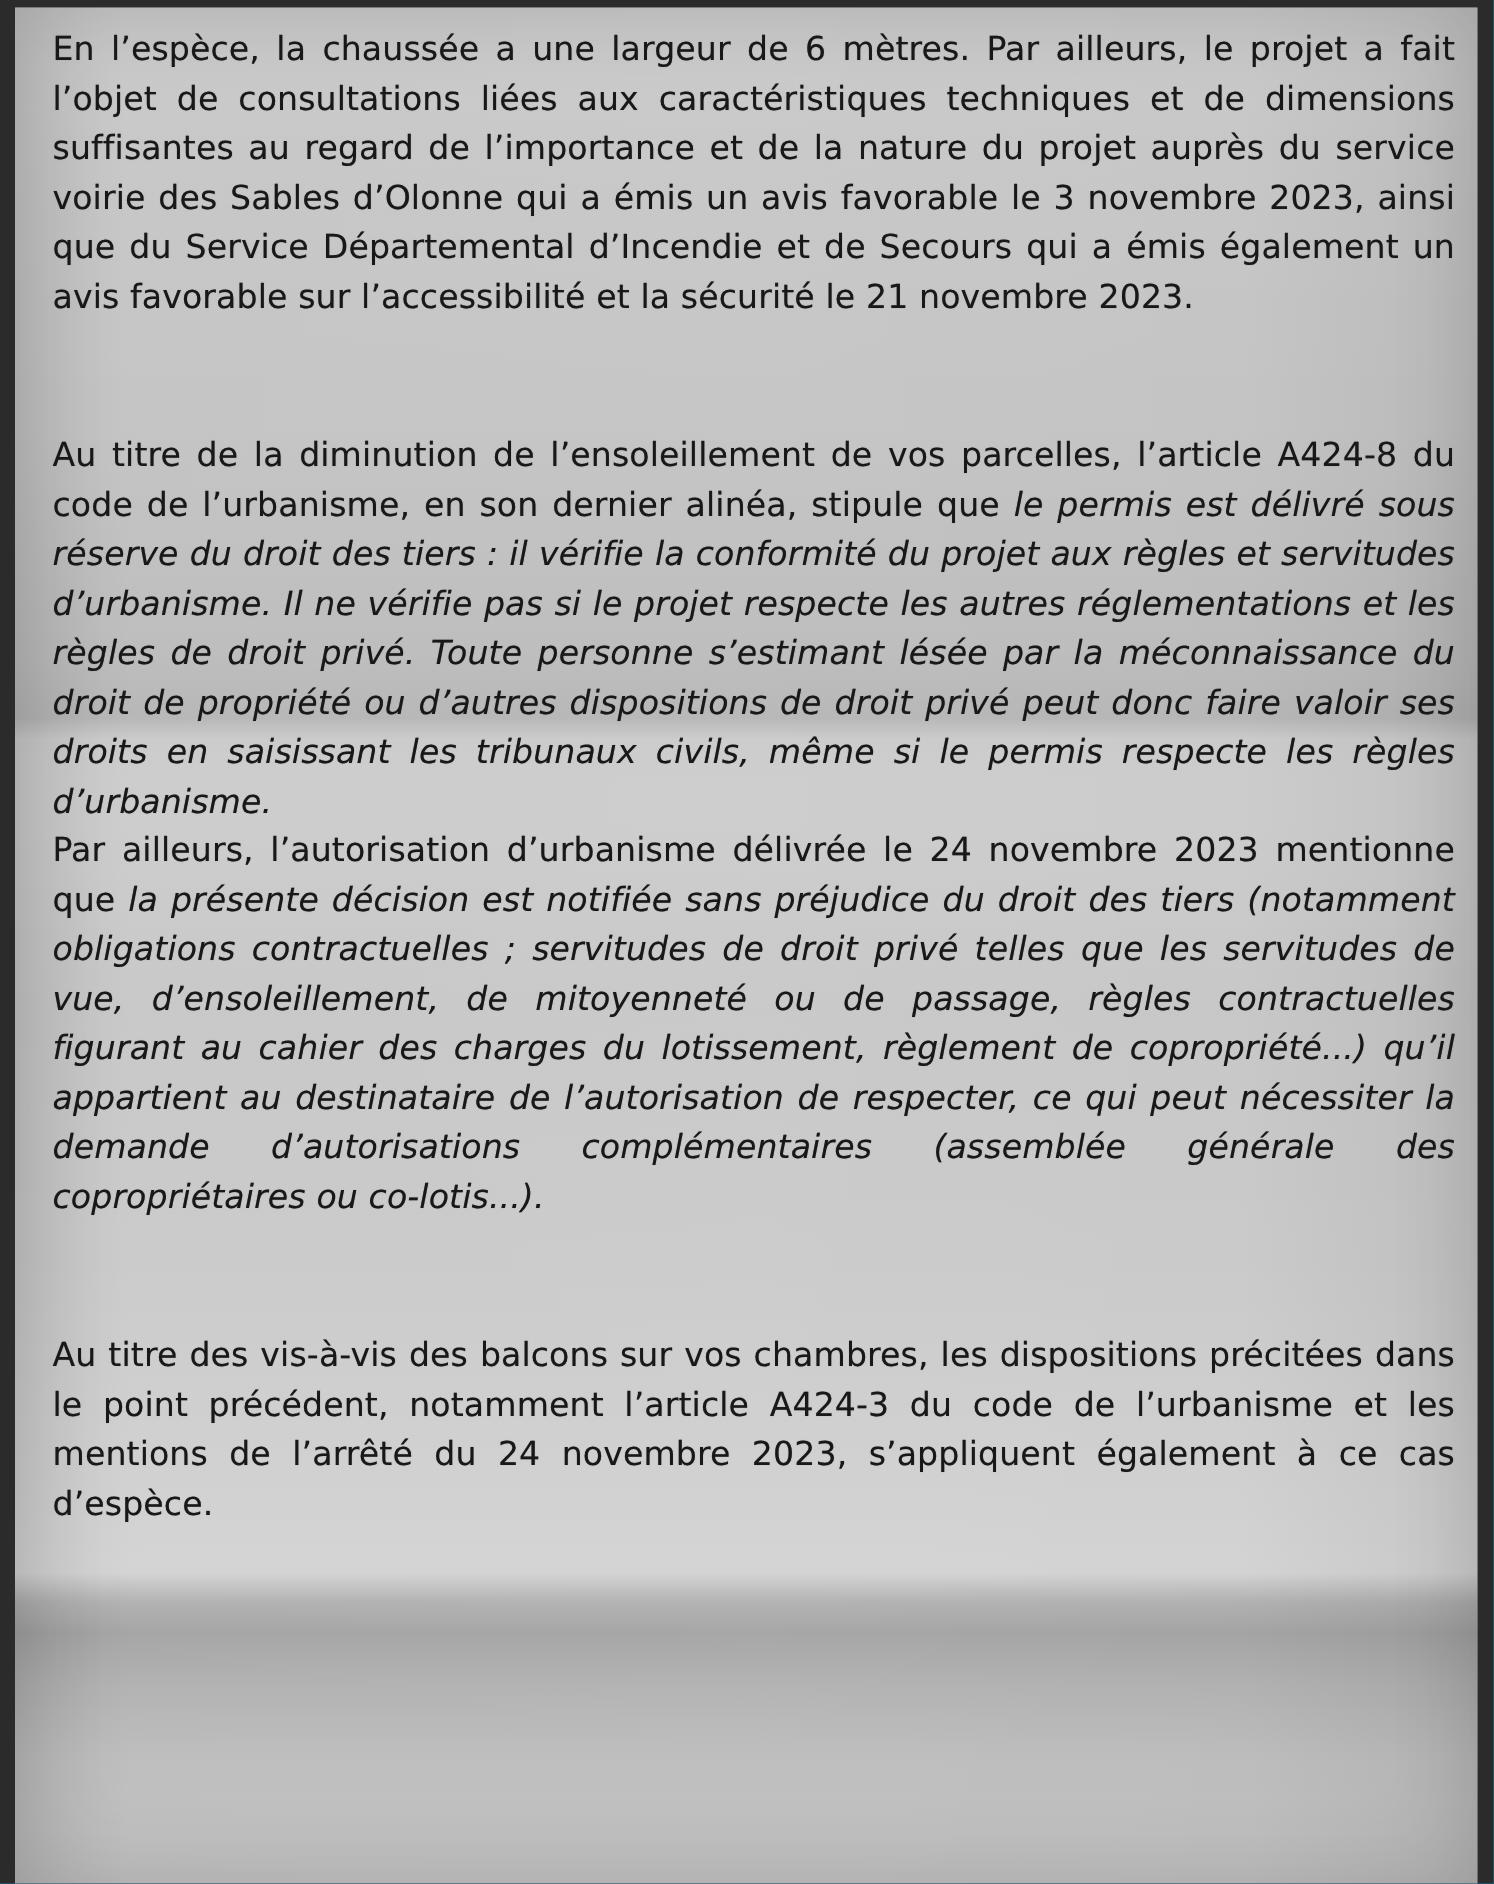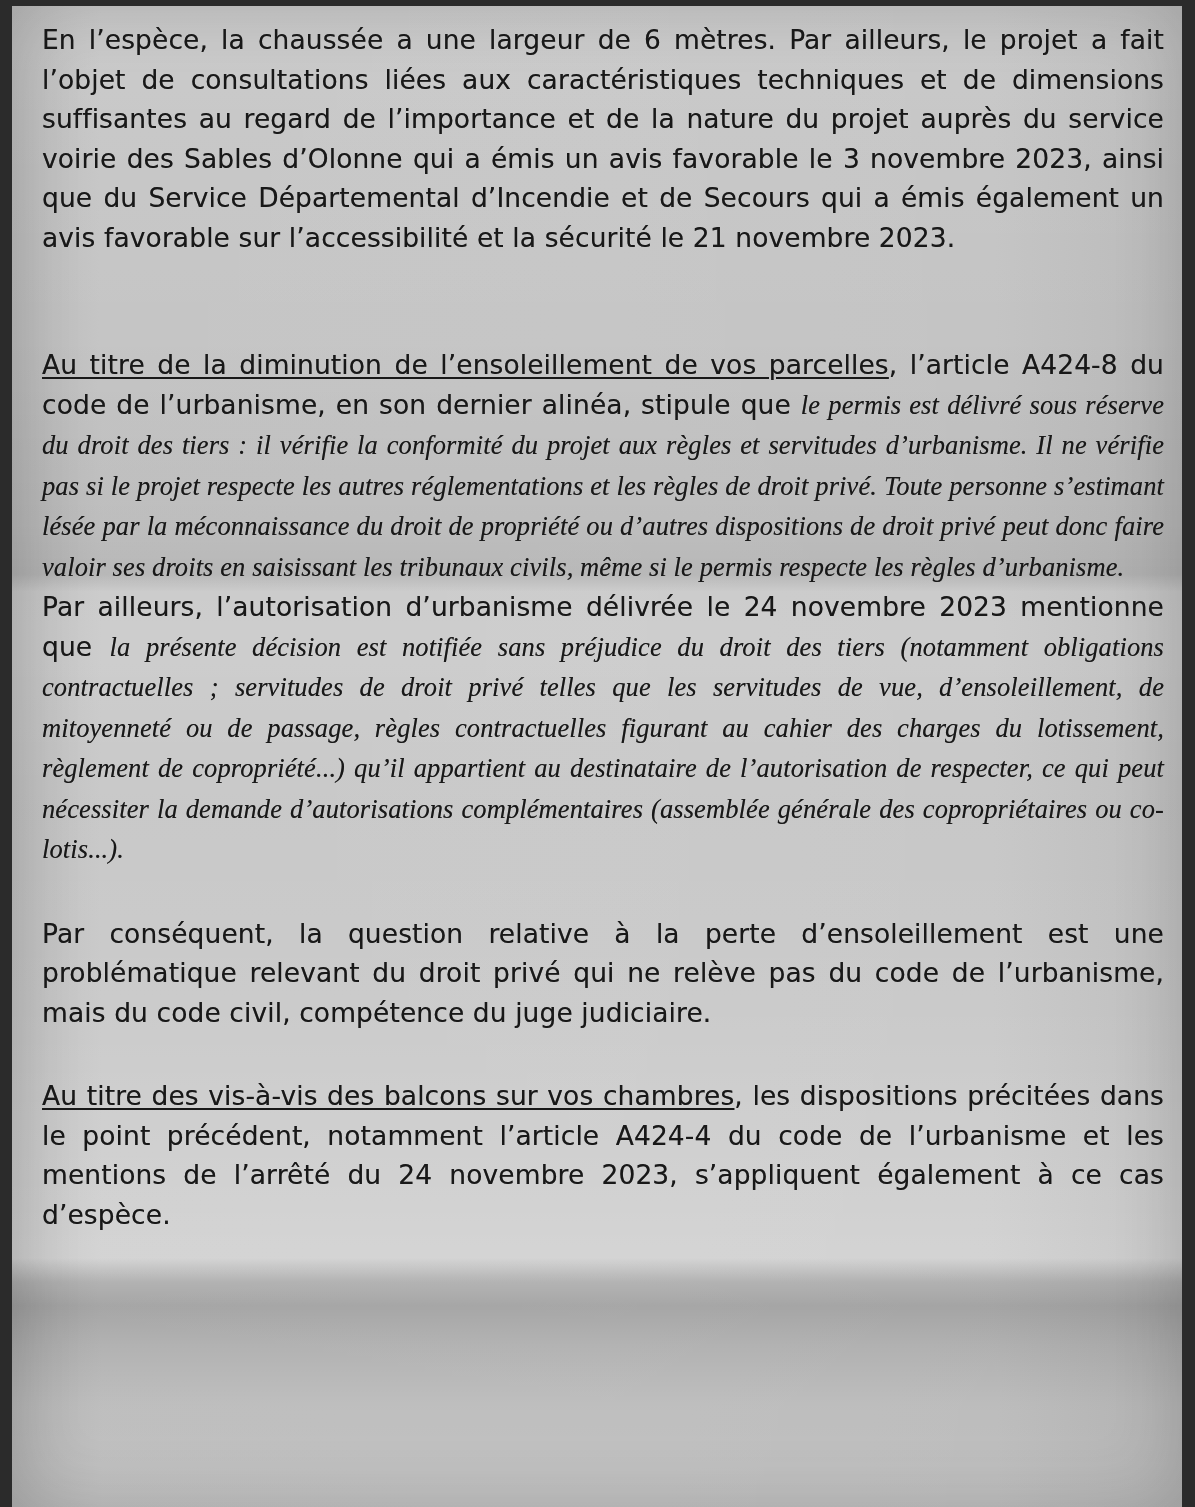--- a/index.html
+++ b/index.html
@@ -91,23 +91,22 @@
     margin: 0;
     font-size: 26.5px;
     line-height: 39.5px;
     text-align: justify;
     text-justify: inter-word;
     letter-spacing: 0.1px;
     color: #181818;
     text-shadow: 0 0 0.6px rgba(40,40,40,0.55);
   }
 
-  .it { font-style: italic; font-family: Liberation Serif, serif; }
+  .it { font-style: italic; }
   .hd {
-    text-decoration: underline;
     text-underline-offset: 3px;
     text-decoration-thickness: 1.6px;
   }
 
   .gap-xs { height: 14px; }
   .gap-l  { height: 44px; }
 </style>
 </head>
 <body>
 
@@ -133,28 +132,25 @@
       <p class="para">
         <span class="hd">Au titre de la diminution de l’ensoleillement de vos parcelles</span><span>, l’article A424-8 du code de l’urbanisme, en son dernier alinéa, stipule que </span><span class="it">le permis est délivré sous réserve du droit des tiers : il vérifie la conformité du projet aux règles et servitudes d’urbanisme. Il ne vérifie pas si le projet respecte les autres réglementations et les règles de droit privé. Toute personne s’estimant lésée par la méconnaissance du droit de propriété ou d’autres dispositions de droit privé peut donc faire valoir ses droits en saisissant les tribunaux civils, même si le permis respecte les règles d’urbanisme.</span>
       </p>
 
       <p class="para">
         <span>Par ailleurs, l’autorisation d’urbanisme délivrée le 24 novembre 2023 mentionne que </span><span class="it">la présente décision est notifiée sans préjudice du droit des tiers (notamment obligations contractuelles ; servitudes de droit privé telles que les servitudes de vue, d’ensoleillement, de mitoyenneté ou de passage, règles contractuelles figurant au cahier des charges du lotissement, règlement de copropriété...) qu’il appartient au destinataire de l’autorisation de respecter, ce qui peut nécessiter la demande d’autorisations complémentaires (assemblée générale des copropriétaires ou co-lotis...).</span>
       </p>
 
       <div class="gap-l"></div>
 
-      <p class="para">
-        <span>Par conséquent, la question relative à la perte d’ensoleillement est une problématique relevant du droit privé qui ne relève pas du code de l’urbanisme, mais du code civil, compétence du juge judiciaire.</span>
-      </p>
 
       <div class="gap-l"></div>
 
       <p class="para">
-        <span class="hd">Au titre des vis-à-vis des balcons sur vos chambres</span><span>, les dispositions précitées dans le point précédent, notamment l’article A424-4 du code de l’urbanisme et les mentions de l’arrêté du 24 novembre 2023, s’appliquent également à ce cas d’espèce.</span>
+        <span class="hd">Au titre des vis-à-vis des balcons sur vos chambres</span><span>, les dispositions précitées dans le point précédent, notamment l’article A424-3 du code de l’urbanisme et les mentions de l’arrêté du 24 novembre 2023, s’appliquent également à ce cas d’espèce.</span>
       </p>
 
       <div class="gap-l"></div>
 
 
       <div class="gap-l"></div>
 
     </div>
 
     <div class="lighting"></div>

